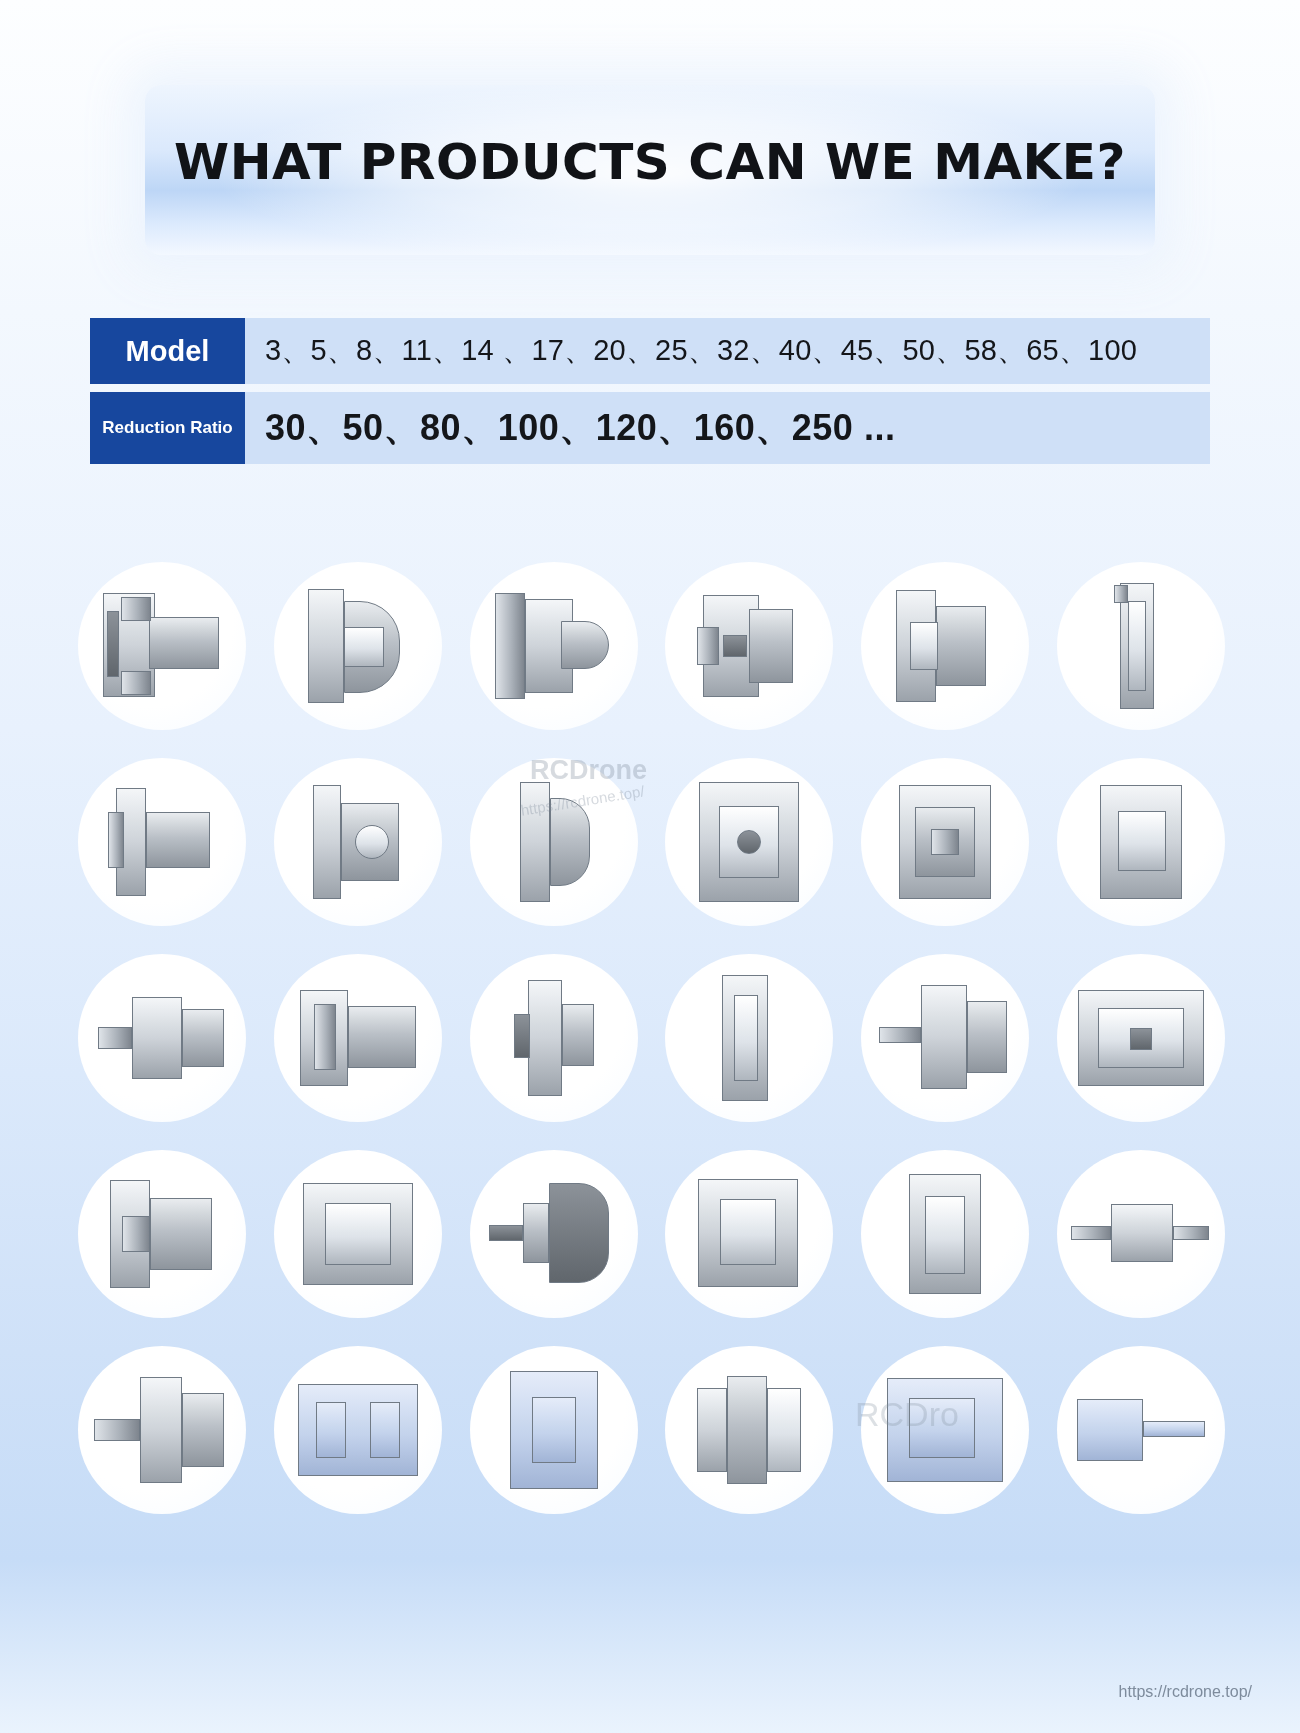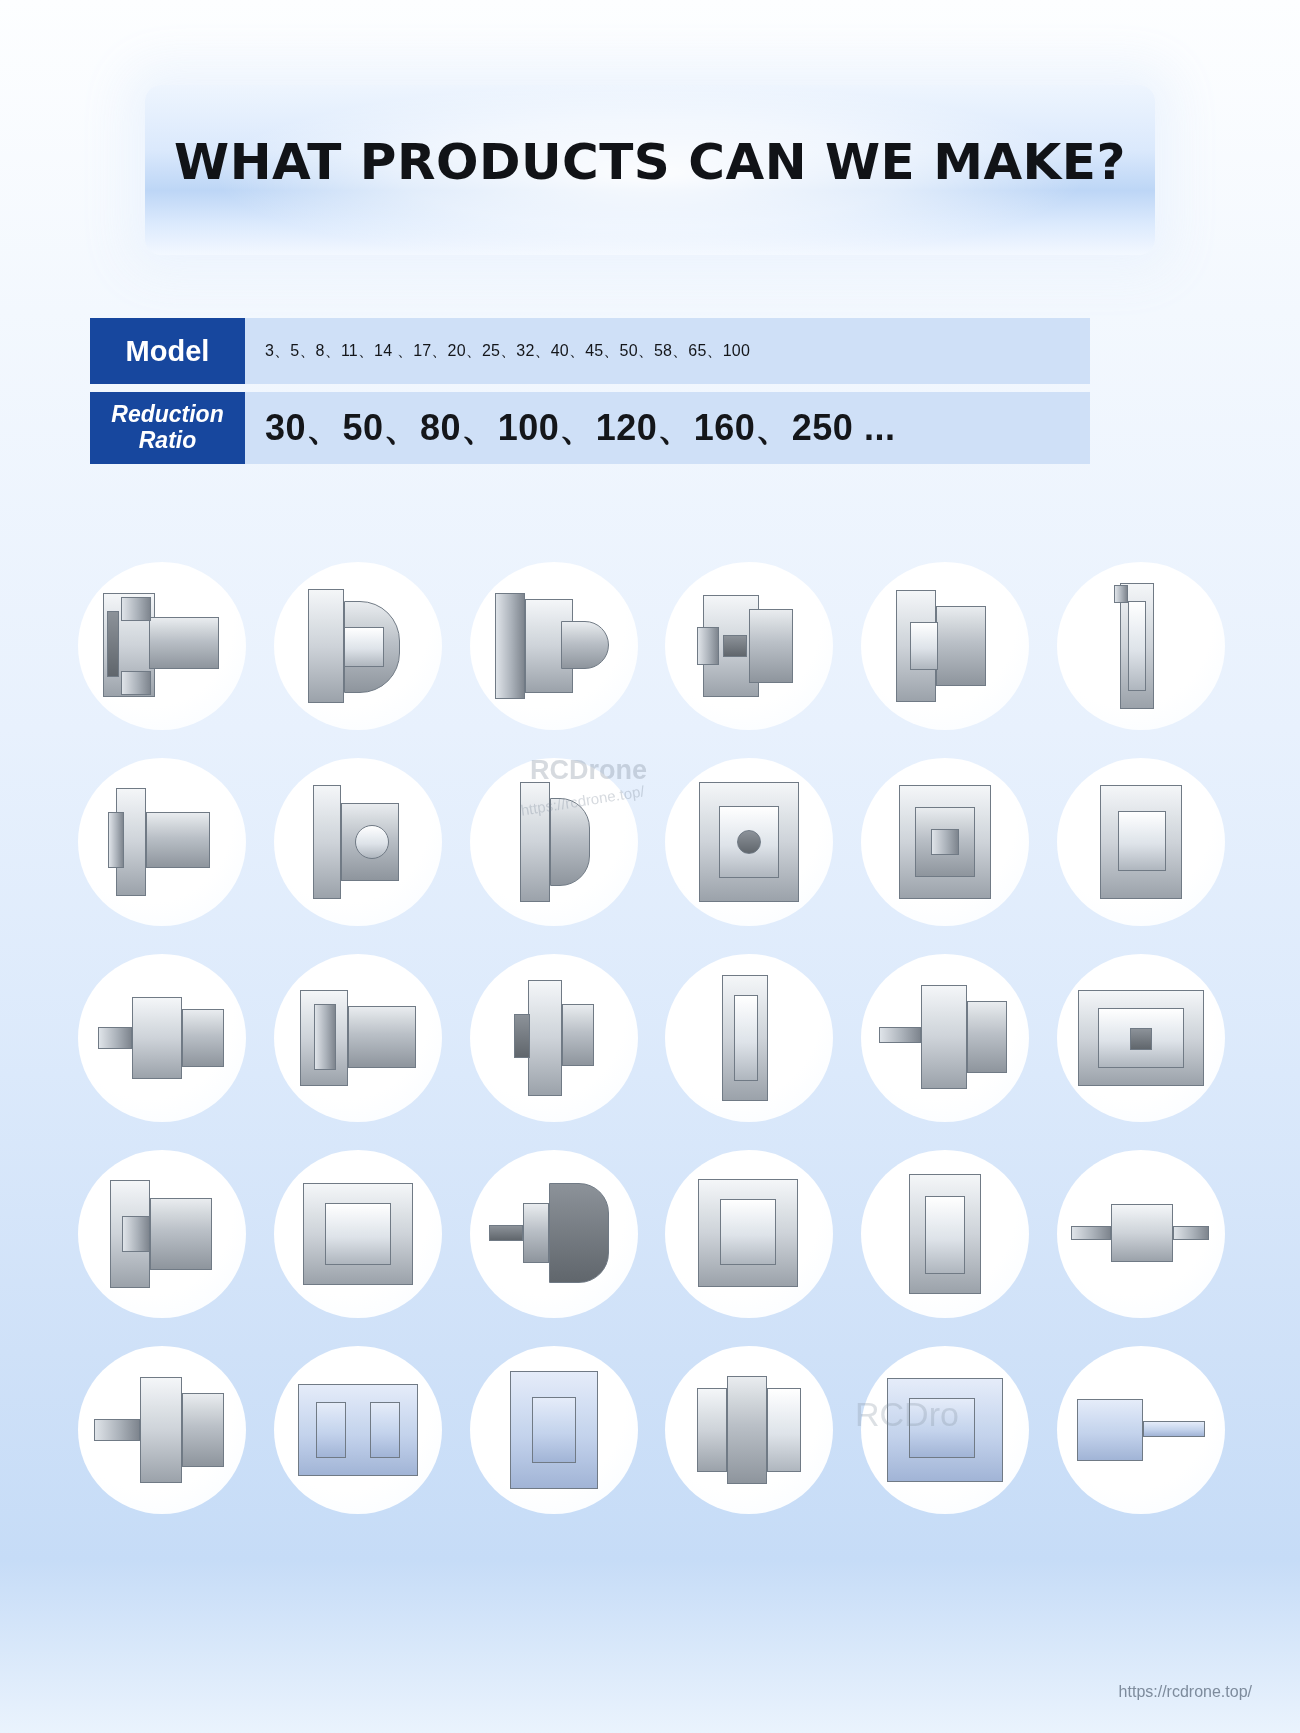--- a/index.html
+++ b/index.html
@@ -39,51 +39,51 @@
     letter-spacing: 0.5px;
     color: #111317;
     font-family: "DejaVu Sans", sans-serif;
   }
 
   
   .spec-table {
     position: absolute;
     left: 90px;
     top: 318px;
-    width: 1000px;
+    width: 1120px;
   }
   .spec-row {
     display: flex;
     align-items: stretch;
     margin-bottom: 8px;
   }
   .spec-label {
     width: 155px;
     flex: 0 0 155px;
     background: #17479e;
     color: #ffffff;
     font-weight: 700;
     display: flex;
     align-items: center;
     justify-content: center;
     text-align: center;
     line-height: 1.12;
   }
   .spec-label.model { font-size: 29px; }
-  .spec-label.ratio { font-size: 23px; font-style: italic; }
+  .spec-label.ratio { font-size: 17px; }
   .spec-value {
     flex: 1;
     background: #cfe0f7;
     display: flex;
     align-items: center;
     padding-left: 20px;
     color: #14161a;
   }
   .row-model .spec-label { height: 66px; }
-  .row-model .spec-value { height: 66px; font-size: 16px; letter-spacing: 0.2px; }
+  .row-model .spec-value { height: 66px; font-size: 29px; letter-spacing: 0.2px; }
   .row-ratio .spec-label { height: 72px; }
   .row-ratio .spec-value { height: 72px; font-size: 36px; font-weight: 700; letter-spacing: 0.5px; }
 
   
   .grid {
     position: absolute;
     left: 64px;
     top: 548px;
     width: 1175px;
     display: grid;

